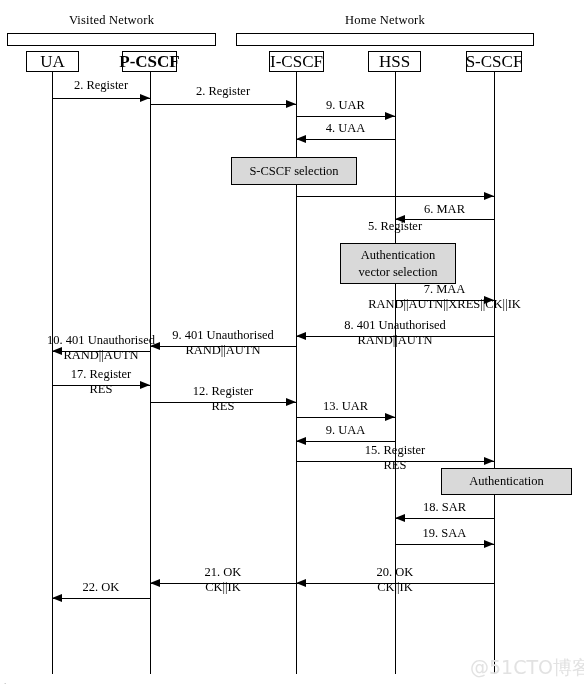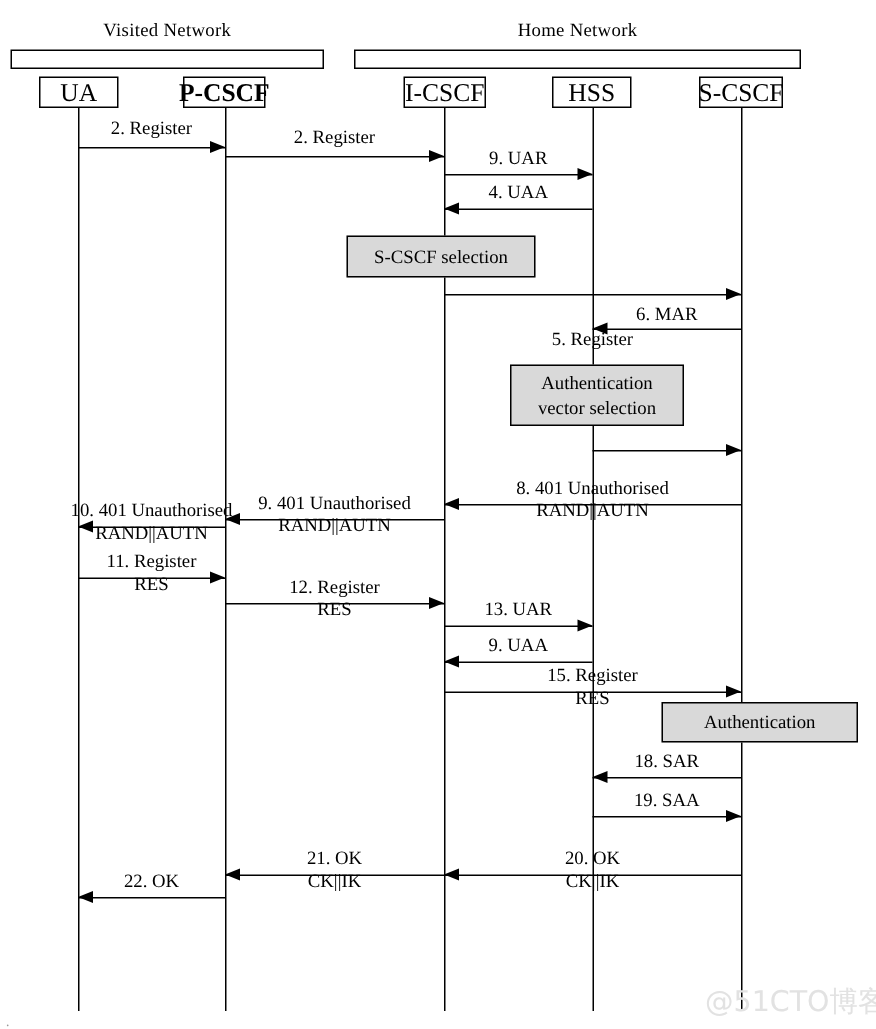--- a/index.html
+++ b/index.html
@@ -78,32 +78,33 @@
     <div class="arrowhead left" style="top: 134.5px; left: 292px;"></div>
     <div class="msg-label" style="left: 231.5px; width: 220px; top: 121px;"><span>4. UAA</span></div>
     <div class="msg" style="left: 292px; top: 196px; width: 198px;"></div>
     <div class="arrowhead right" style="top: 191.5px; left: 480px;"></div>
     <div class="msg-label" style="left: 281px; width: 220px; top: 179px; margin-top: 40px;"><span>5. Register</span></div>
     <div class="msg" style="left: 391px; top: 219px; width: 99px;"></div>
     <div class="arrowhead left" style="top: 214.5px; left: 391px;"></div>
     <div class="msg-label" style="left: 330.5px; width: 220px; top: 202px;"><span>6. MAR</span></div>
     <div class="msg" style="left: 391px; top: 300px; width: 99px;"></div>
     <div class="arrowhead right" style="top: 295.5px; left: 480px;"></div>
+    <div class="msg-label" style="left: 330.5px; width: 220px; top: 282px;"><span>7. MAA</span><span class="l2">RAND||AUTN||XRES||CK||IK</span></div>
     <div class="msg" style="left: 292px; top: 336px; width: 198px;"></div>
     <div class="arrowhead left" style="top: 331.5px; left: 292px;"></div>
     <div class="msg-label" style="left: 281px; width: 220px; top: 318px;"><span>8. 401 Unauthorised</span><span class="l2">RAND||AUTN</span></div>
     <div class="msg" style="left: 146px; top: 346px; width: 146px;"></div>
     <div class="arrowhead left" style="top: 341.5px; left: 146px;"></div>
     <div class="msg-label" style="left: 109px; width: 220px; top: 328px;"><span>9. 401 Unauthorised</span><span class="l2">RAND||AUTN</span></div>
     <div class="msg" style="left: 48px; top: 351px; width: 98px;"></div>
     <div class="arrowhead left" style="top: 346.5px; left: 48px;"></div>
     <div class="msg-label" style="left: -13px; width: 220px; top: 333px;"><span>10. 401 Unauthorised</span><span class="l2">RAND||AUTN</span></div>
     <div class="msg" style="left: 48px; top: 385px; width: 98px;"></div>
     <div class="arrowhead right" style="top: 380.5px; left: 136px;"></div>
-    <div class="msg-label" style="left: -13px; width: 220px; top: 367px;"><span>11. Register</span><span class="l2">RES</span></div>
+    <div class="msg-label" style="left: -13px; width: 220px; top: 367px;"><span>17. Register</span><span class="l2">RES</span></div>
     <div class="msg" style="left: 146px; top: 402px; width: 146px;"></div>
     <div class="arrowhead right" style="top: 397.5px; left: 282px;"></div>
     <div class="msg-label" style="left: 109px; width: 220px; top: 384px;"><span>12. Register</span><span class="l2">RES</span></div>
     <div class="msg" style="left: 292px; top: 417px; width: 99px;"></div>
     <div class="arrowhead right" style="top: 412.5px; left: 381px;"></div>
     <div class="msg-label" style="left: 231.5px; width: 220px; top: 399px;"><span>13. UAR</span></div>
     <div class="msg" style="left: 292px; top: 441px; width: 99px;"></div>
     <div class="arrowhead left" style="top: 436.5px; left: 292px;"></div>
     <div class="msg-label" style="left: 231.5px; width: 220px; top: 423px;"><span>9. UAA</span></div>
     <div class="msg" style="left: 292px; top: 461px; width: 198px;"></div>

